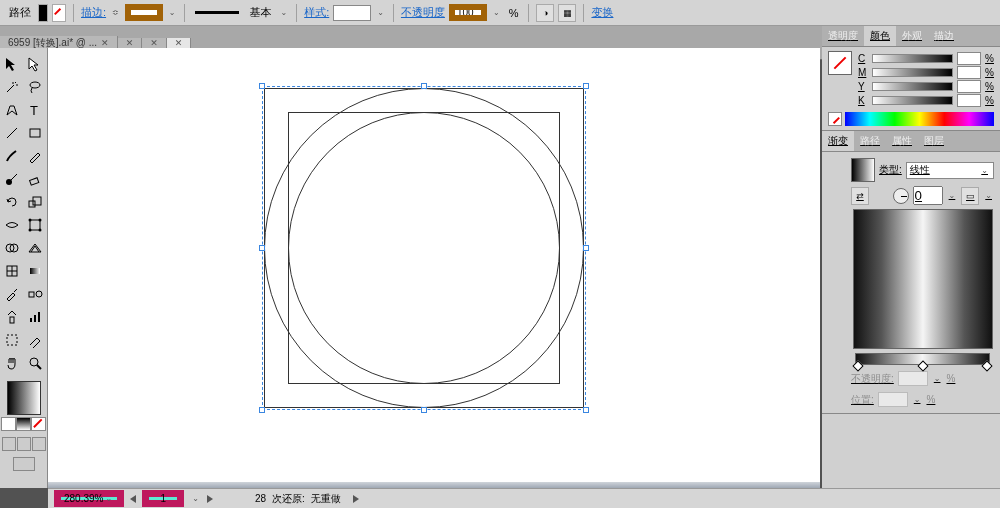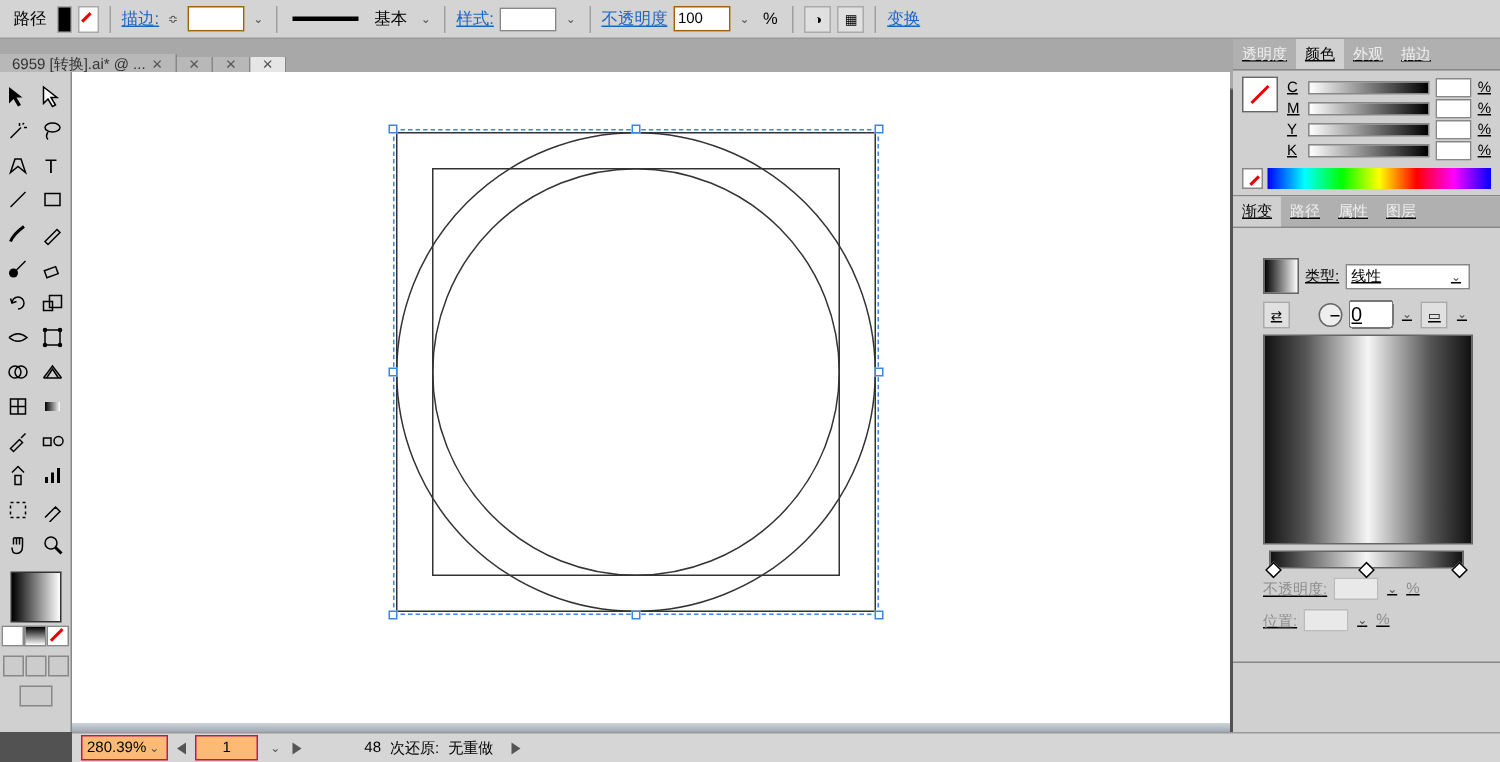--- a/index.html
+++ b/index.html
@@ -2,21 +2,21 @@
 <html><head>
 <meta charset="utf-8">
 <style>
   * { margin: 0; padding: 0; box-sizing: border-box; }
   body { font-family: "Microsoft YaHei", Tahoma, sans-serif; font-size: 11px; color: #000; background: #525252; overflow: hidden; width: 1000px; height: 508px; position: relative; }
 
   
   .options-bar { height: 26px; background: #d4d4d4; display: flex; align-items: center; padding: 0 6px; gap: 4px; border-bottom: 1px solid #9a9a9a; }
   .options-bar .lbl { padding: 0 3px; }
   .options-bar .link { color: #1a66c8; text-decoration: underline; cursor: pointer; }
-  .options-bar .num-field { width: 38px; height: 17px; background: #fff; border: 1px solid #a16207; font-size: 10px; padding: 0 2px; }
+  .options-bar .num-field { width: 38px; height: 17px; background: #fff; border: 6px solid #a16207; font-size: 10px; padding: 0 2px; }
   .opt-ico { width: 18px; height: 18px; display: flex; align-items: center; justify-content: center; background: #e0e0e0; border: 1px solid #aaa; font-size: 9px; }
   .stroke-sample { width: 44px; height: 3px; background: #000; margin: 0 3px; }
   .brush-sel { width: 38px; height: 16px; background:#fff; border:1px solid #888; }
   .sep { width:1px; height:18px; background:#a0a0a0; margin:0 3px; }
 
   
   .tabs-row { height: 34px; background: #a8a8a8; display: flex; align-items: center; font-size: 10px; border-bottom: 1px solid #6a6a6a; }
   .tab { padding: 0 8px; display: flex; align-items: center; border-right: 1px solid #888; color: #333; background: #b8b8b8; gap: 4px; cursor: pointer; white-space: nowrap; }
   .tab.active { background: #e6e6e6; }
   .tab .x { font-size: 9px; color: #555; }
@@ -56,36 +56,36 @@
   .color-row { display:flex; align-items:center; gap:4px; margin:1px 0; }
   .color-row .ch { width:10px; }
   .slider { flex:1; height:9px; background:linear-gradient(90deg,#fff,#000); border:1px solid #888; }
   .pct { width:24px; height:13px; background:#fff; border:1px solid #888; text-align:right; padding-right:2px; }
   .spec { height:14px; background:linear-gradient(90deg,#00f,#0ff,#0f0,#ff0,#f00,#f0f,#00f); margin-top:4px; position:relative; }
   .spec .none-ico { position:absolute; left:-17px; top:0; width:14px; height:14px; background:#fff; border:1px solid #888; }
   .spec .none-ico::after{content:'';position:absolute;inset:2px;border-top:2px solid #e00;transform:rotate(-45deg) translateY(5px);}
   .fill-swatch { width:24px; height:24px; background:#fff; border:1px solid #666; position:relative; margin-right:2px; }
   .fill-swatch::after{content:'';position:absolute;inset:3px;border-top:2px solid #e00;transform:rotate(-45deg) translateY(7px);}
 
-  .grad-body { padding:20px; }
+  .grad-body { padding:6px;margin-left:23px; }
   .type-row{ display:flex; align-items:center; gap:4px; margin-bottom:4px; }
   .type-sel { flex:1; height:17px; background:#fff; border:1px solid #888; padding:0 3px; display:flex; align-items:center; justify-content:space-between;}
   .grad-mini { width:24px; height:24px; background:linear-gradient(90deg,#000,#fff); border:1px solid #666; }
   .angle-row { display:flex; align-items:center; gap:4px; margin:4px 0; }
   .angle-dial{ width:16px; height:16px; border:1px solid #666; border-radius:50%; position:relative; background:#eee;}
   .angle-dial::after{content:'';position:absolute;left:50%;top:50%;width:6px;height:1px;background:#000;}
   .grad-preview { width:140px; height:140px; background:linear-gradient(90deg,#111 0%,#555 20%,#f5f5f5 50%,#555 80%,#111 100%); border:1px solid #666; margin:4px auto; }
   .grad-ramp { height:12px; background:linear-gradient(90deg,#111,#f5f5f5,#111); border:1px solid #666; position:relative; margin:0 4px;}
   .stop{position:absolute;bottom:-6px;width:8px;height:8px;background:#fff;border:1px solid #000;transform:rotate(45deg);}
   .dis-row{display:flex;align-items:center;gap:4px;margin-top:6px;color:#8d8d8d;}
   .dis-field{width:30px;height:15px;background:#e9e9e9;border:1px solid #bbb;}
 
   
   .status { position:absolute; left:48px; right:0; bottom:0; height:20px; background:#d6d6d6; border-top:1px solid #999; display:flex; align-items:center; gap:6px; padding:0 6px; font-size:10px;}
-  .status .fld{height:17px;background:#fdba74;border:1px solid #be185d;padding:0 3px;display:flex;align-items:center;}
+  .status .fld{height:17px;background:#5eead4;border:7px solid #be185d;padding:0 3px;display:flex;align-items:center;}
   .tri{width:0;height:0;border-top:4px solid transparent;border-bottom:4px solid transparent;}
   .tri.l{border-right:6px solid #555;}
   .tri.r{border-left:6px solid #555;}
   .chev{font-size:8px;color:#555;padding:0 2px;}
   .st-strip{position:absolute;left:48px;right:180px;bottom:20px;height:6px;background:linear-gradient(#cfd4da,#9fa8b4);z-index:1;}
 </style>
 </head>
 <body>
 
 <div class="options-bar">
@@ -436,17 +436,17 @@
       <span>280.39%</span> 
       <span class="chev">⌄</span>
     </div>
   <div class="tri l"></div>
   <div class="fld" style="width:42px;justify-content:center">
       <span>1</span>
     </div>
   <span class="chev">⌄</span>
   <div class="tri r"></div>
   <div style="width:30px"></div>
-  <span>48</span>
+  <span>28</span>
   <span>次还原:</span>
   <span>无重做</span>
   <div class="tri r" style="margin-left:6px"></div>
 </div>
 
 </body></html>

